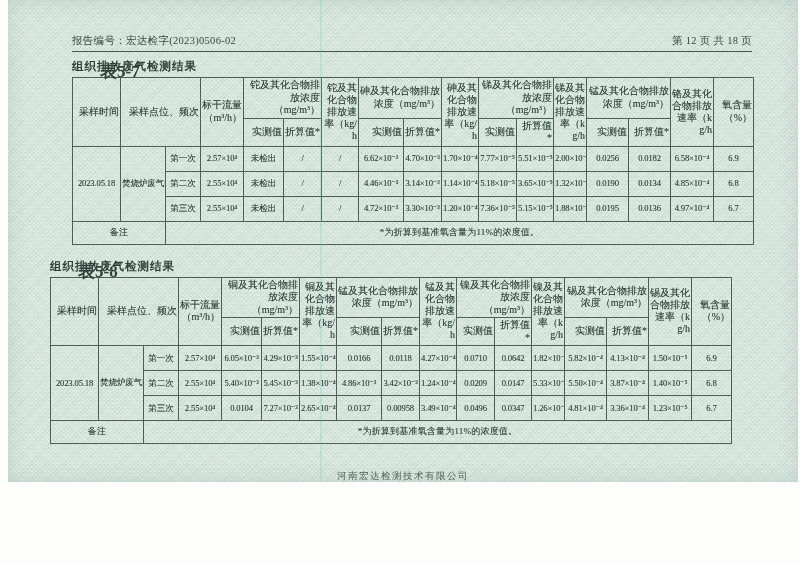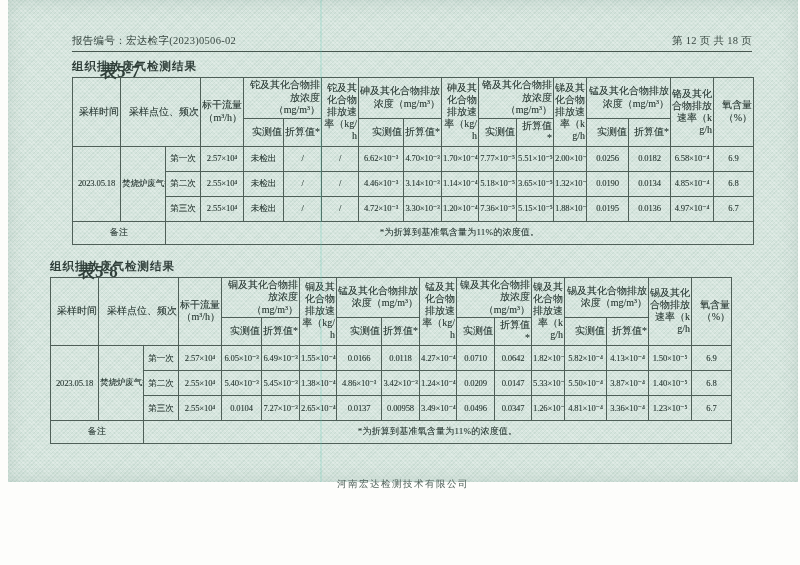--- a/index.html
+++ b/index.html
@@ -34,21 +34,21 @@
     padding:1px;line-height:1.25;overflow:hidden;}
   table{border-top:1.6px solid #3f4e48;}
   th{font-weight:normal;font-size:10px;text-align:right;}
   tr.hr1 th{height:37px;}
   tr.hr2 th{height:27px;}
   .rateh{word-break:break-all;line-height:1.2;}
   .pt{line-height:1.35;}
   tr.datarow td{height:25px;white-space:nowrap;letter-spacing:-.15px;}
   tr.noterow td{height:23px;font-size:9px;letter-spacing:.2px;}
   .section-text{margin:17px 0 0 64px;font-size:12.5px;letter-spacing:.5px;}
-  .footer{text-align:center;margin-top:34px;font-size:9.5px;letter-spacing:1.5px;color:#4e5f58;}
+  .footer{text-align:center;margin-top:26px;font-size:9.5px;letter-spacing:1.5px;color:#4e5f58;}
 </style>
 </head>
 <body>
 
 <div class="scan">
   <div class="streak" style="left:312px"></div>
 
   <div class="doc-header">
     <span>报告编号：宏达检字(2023)0506-02</span>
     <span>第 12 页 共 18 页</span>
@@ -83,21 +83,21 @@
           </colgroup>
           <tbody>
             <tr class="hr1">
               <th rowspan="2">采样时间</th>
               <th colspan="2" rowspan="2">采样点位、频次</th>
               <th rowspan="2">标干流量（m³/h）</th>
               <th colspan="2">铊及其化合物排放浓度（mg/m³）</th>
               <th rowspan="2" class="rateh">铊及其化合物排放速率（kg/h</th>
               <th colspan="2">砷及其化合物排放浓度（mg/m³）</th>
               <th rowspan="2" class="rateh">砷及其化合物排放速率（kg/h</th>
-              <th colspan="2">铬及其化合物排放浓度（mg/m³）</th>
+              <th colspan="2">锑及其化合物排放浓度（mg/m³）</th>
               <th rowspan="2" class="rateh">锑及其化合物排放速率（kg/h</th>
               <th colspan="2">锰及其化合物排放浓度（mg/m³）</th>
               <th rowspan="2" class="rateh">铬及其化合物排放速率（kg/h</th>
               <th rowspan="2">氧含量（%）</th>
             </tr>
             <tr class="hr2">
               <th>实测值</th>
               <th>折算值*</th>
               <th>实测值</th>
               <th>折算值*</th>
@@ -216,21 +216,21 @@
               <th>折算值*</th>
               <th>实测值</th>
               <th>折算值*</th>
             </tr>
             <tr class="datarow">
               <td rowspan="3">2023.05.18</td>
               <td rowspan="3" class="pt">焚烧炉废气排放口</td>
               <td>第一次</td>
               <td>2.57×10⁴</td>
               <td>6.05×10⁻³</td>
-              <td>6.49×10⁻³</td>
+              <td>4.29×10⁻³</td>
               <td>1.55×10⁻⁴</td>
               <td>0.0166</td>
               <td>0.0118</td>
               <td>4.27×10⁻⁴</td>
               <td>0.0710</td>
               <td>0.0642</td>
               <td>1.82×10⁻³</td>
               <td>5.82×10⁻⁴</td>
               <td>4.13×10⁻⁴</td>
               <td>1.50×10⁻⁵</td>

